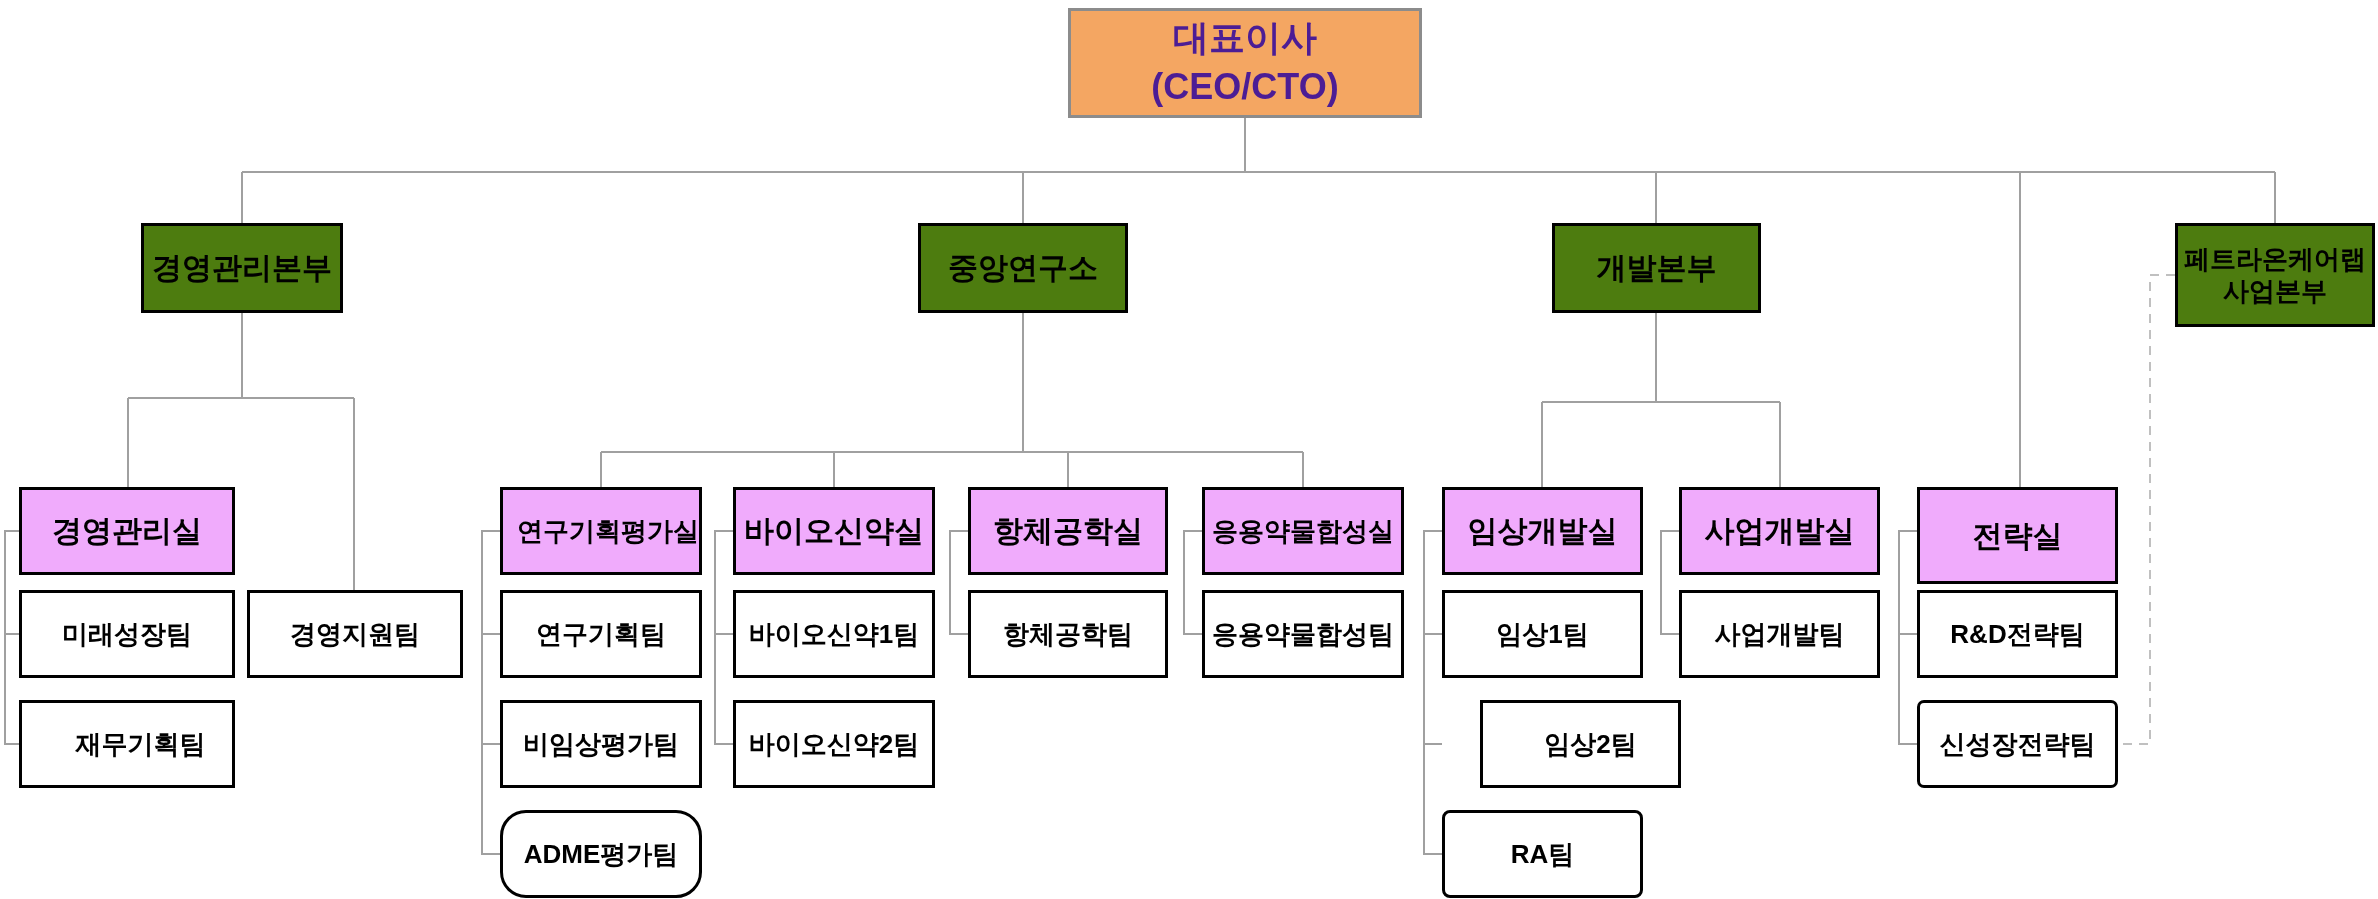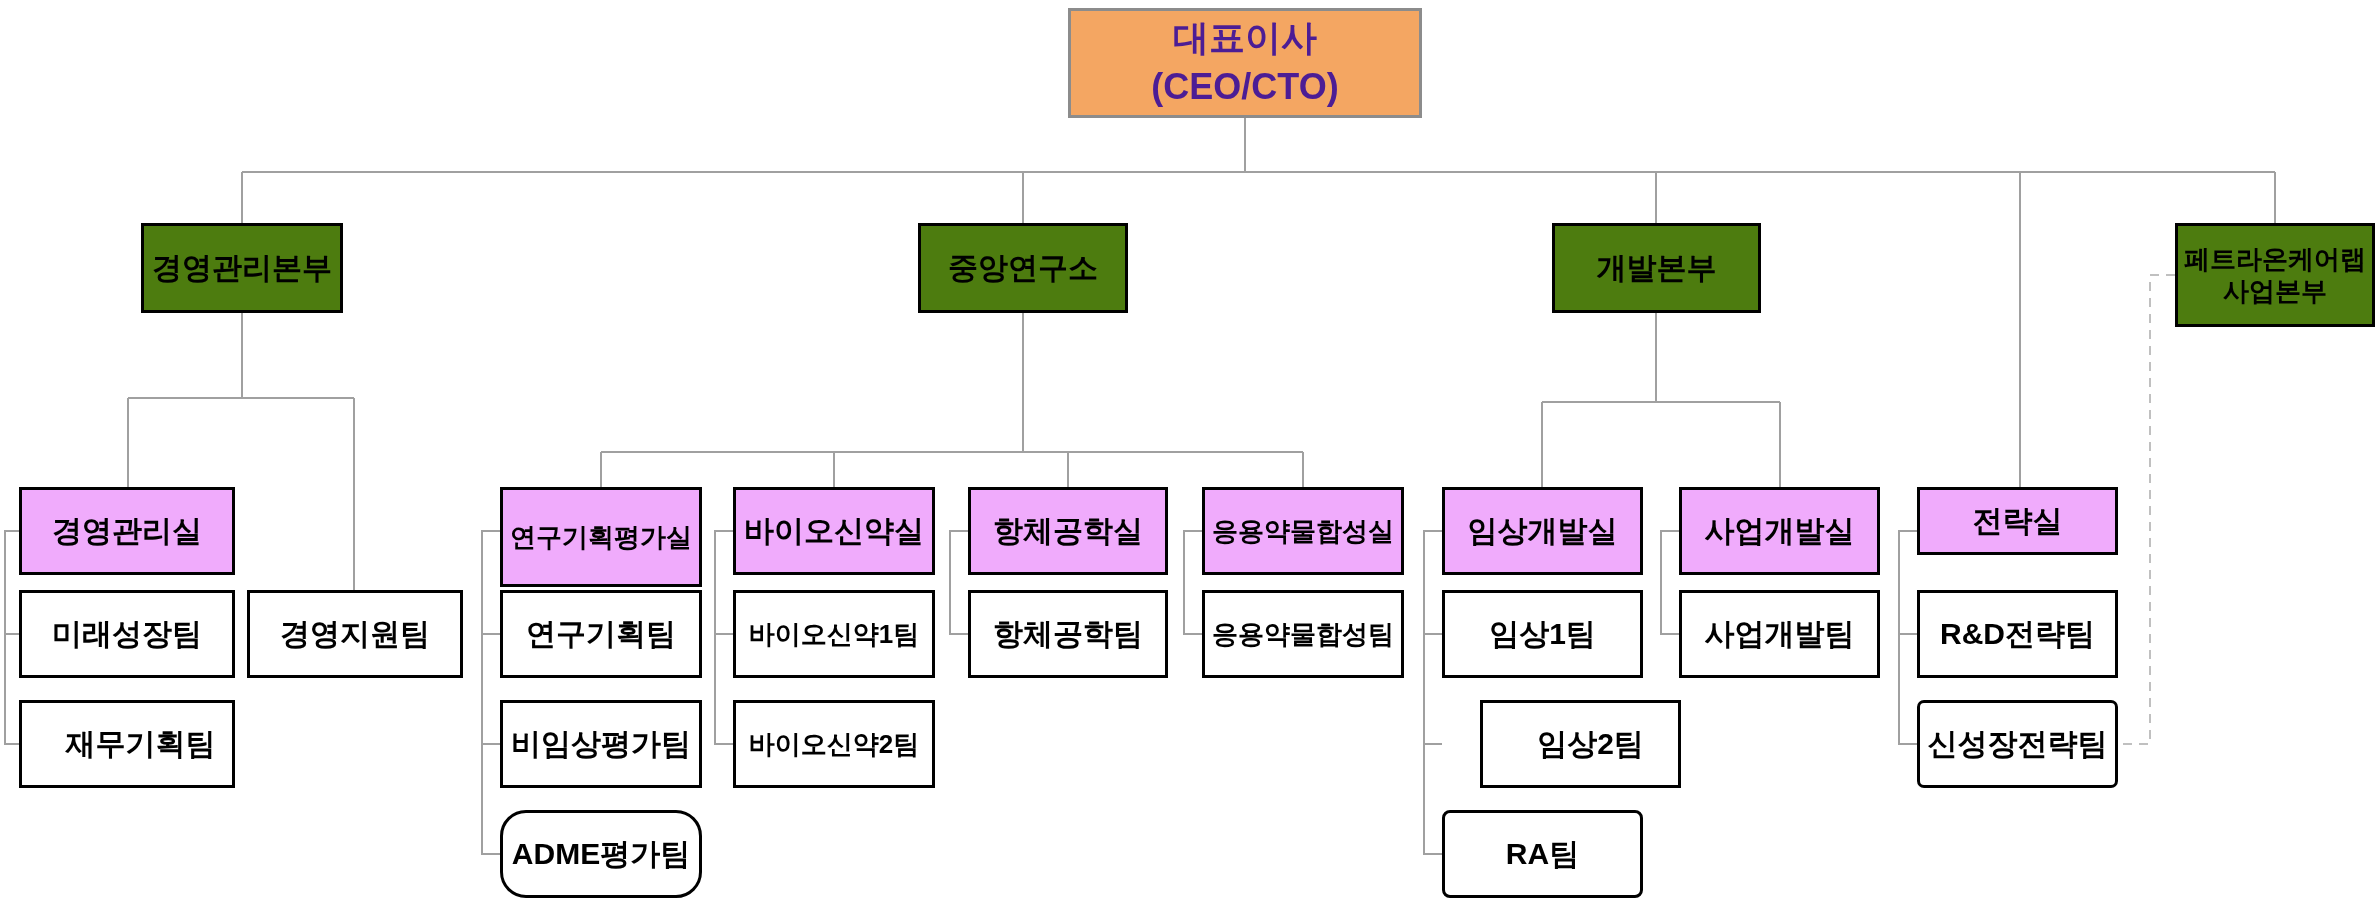--- a/index.html
+++ b/index.html
@@ -42,40 +42,40 @@
   .node.division {
     background: #4d7c0f;
     font-size: 30px;
   }
   .node.office {
     background: #f0abfc;
     font-size: 30px;
   }
   .node.team {
     background: #ffffff;
-    font-size: 30px;
+    font-size: 26px;
   }
   .fs-sm { font-size: 26px !important; }
 
   
   .pos-ceo       { left: 1068px; top: 8px;   width: 354px; height: 110px; }
 
   .pos-div-mgmt     { left: 141px;  top: 223px; width: 202px; height: 90px; }
   .pos-div-research { left: 918px;  top: 223px; width: 210px; height: 90px; }
   .pos-div-dev      { left: 1552px; top: 223px; width: 209px; height: 90px; }
   .pos-div-petraon  { left: 2175px; top: 223px; width: 200px; height: 104px; }
 
   .pos-o-mgmt  { left: 19px;   top: 487px; width: 216px; height: 88px; }
-  .pos-o-rnd   { left: 500px;  top: 487px; width: 202px; height: 100px; }
+  .pos-o-rnd   { left: 500px;  top: 487px; width: 202px; height: 88px; align-items: flex-end; }
   .pos-o-bio   { left: 733px;  top: 487px; width: 202px; height: 88px; }
   .pos-o-ab    { left: 968px;  top: 487px; width: 200px; height: 88px; }
   .pos-o-chem  { left: 1202px; top: 487px; width: 202px; height: 88px; }
   .pos-o-clin  { left: 1442px; top: 487px; width: 201px; height: 88px; }
   .pos-o-biz   { left: 1679px; top: 487px; width: 201px; height: 88px; }
-  .pos-o-strat { left: 1917px; top: 487px; width: 201px; height: 68px; }
+  .pos-o-strat { left: 1917px; top: 487px; width: 201px; height: 97px; }
 
   .pos-t-future   { left: 19px;   top: 590px; width: 216px; height: 88px; }
   .pos-t-finance  { left: 19px;   top: 700px; width: 216px; height: 88px; padding-left: 27px; }
   .pos-t-support  { left: 247px;  top: 590px; width: 216px; height: 88px; }
   .pos-t-rndplan  { left: 500px;  top: 590px; width: 202px; height: 88px; }
   .pos-t-nonclin  { left: 500px;  top: 700px; width: 202px; height: 88px; }
   .pos-t-adme     { left: 500px;  top: 810px; width: 202px; height: 88px; border-radius: 26px; }
   .pos-t-bio1     { left: 733px;  top: 590px; width: 202px; height: 88px; }
   .pos-t-bio2     { left: 733px;  top: 700px; width: 202px; height: 88px; }
   .pos-t-ab       { left: 968px;  top: 590px; width: 200px; height: 88px; }

